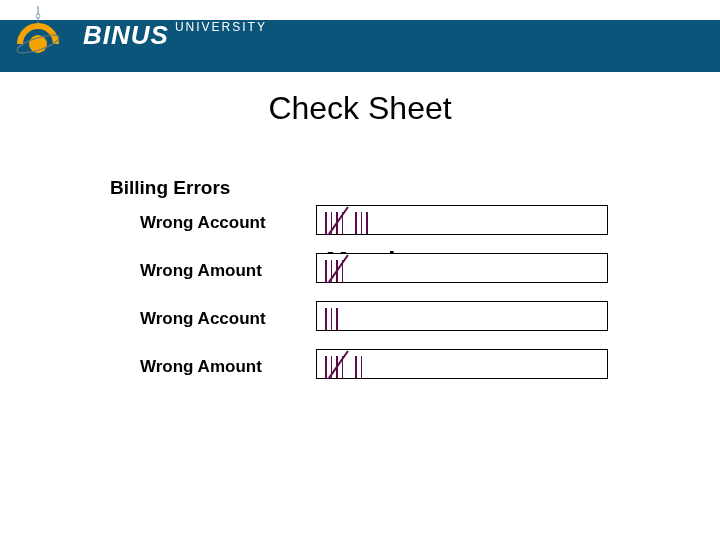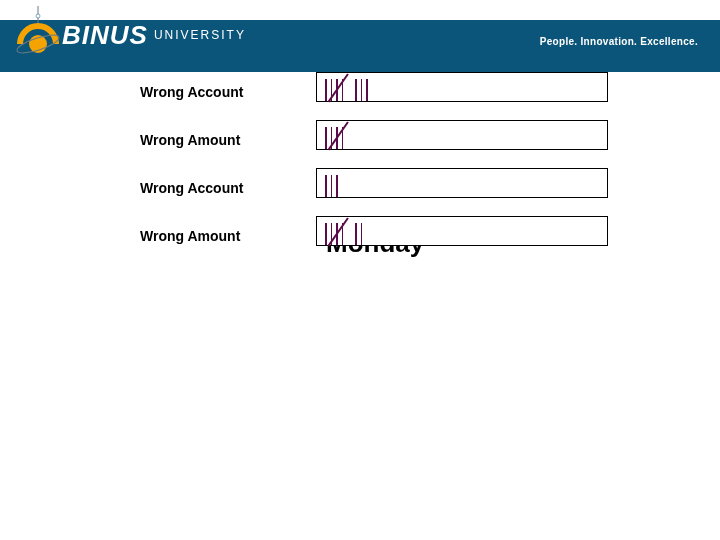--- a/index.html
+++ b/index.html
@@ -1,31 +1,31 @@
 <!DOCTYPE html>
 <html><head>
 <meta charset="utf-8">
 <style>
   html,body{margin:0;padding:0;width:720px;height:540px;background:#fff;font-family:Arial,Helvetica,sans-serif;color:#000;}
   .header{position:relative;height:72px;background:#fff;}
   .header-band{position:absolute;left:0;right:0;top:20px;height:52px;background:#0a5579;}
   .header-tagline{position:absolute;right:22px;top:36px;color:#fff;font-size:10px;font-weight:bold;letter-spacing:0.3px;}
   .logo{position:absolute;left:14px;top:4px;height:62px;display:flex;align-items:center;}
   .logo-mark{position:relative;width:48px;height:62px;}
-  .logo-text{display:flex;align-items:center;margin-left:0;}
+  .logo-text{display:flex;align-items:flex-start;margin-left:21px;}
   .binus{font-family:Arial,sans-serif;font-weight:900;font-style:italic;font-size:26px;color:#fff;letter-spacing:1px;}
   .univ{font-family:Arial,sans-serif;font-size:12px;color:#fff;letter-spacing:2px;margin-left:6px;font-weight:300;}
   .slide{position:relative;padding:0;}
   .title{font-size:32px;font-weight:400;text-align:center;margin-top:18px;margin-bottom:8px;}
   .content{margin-left:110px;margin-right:60px;}
   .day-header{font-size:26px;font-weight:bold;position:absolute;left:326px;top:156px;}
   .cat{font-size:19px;font-weight:bold;margin-top:34px;margin-bottom:6px;}
   .cat.first{margin-top:50px;}
   .row{display:flex;align-items:flex-end;margin-bottom:18px;}
-  .sub{font-size:14px;font-weight:bold;margin-left:30px;width:176px;padding-bottom:2px;}
+  .sub{font-size:17px;font-weight:bold;margin-left:30px;width:176px;padding-bottom:2px;}
   .tallybox{border:1.5px solid #000;width:290px;height:28px;position:relative;background:#fff;}
   .tally{display:flex;align-items:flex-end;height:100%;padding-left:8px;gap:12px;}
   .tally-group{display:flex;gap:4px;position:relative;height:24px;align-items:flex-end;margin-top:2px;}
   .tick{width:1.5px;height:22px;background:#5a0b4a;display:inline-block;}
   .strike{position:absolute;width:34px;height:1.5px;background:#5a0b4a;transform:rotate(-55deg);left:-4px;top:10px;transform-origin:center;}
 </style>
 </head>
 <body>
 
 <div class="header">
@@ -38,26 +38,27 @@
         <path d="M6 40 A18 18 0 0 1 42 40" fill="none" stroke="#f4a300" stroke-width="6"></path>
         <circle cx="24" cy="40" r="9" fill="#f4a300"></circle>
         <ellipse cx="24" cy="40" rx="22" ry="6" fill="none" stroke="#6c7a84" stroke-width="1" transform="rotate(-18 24 40)"></ellipse>
       </svg>
     </div>
     <div class="logo-text">
       <span class="binus">BINUS</span>
       <span class="univ">UNIVERSITY</span>
     </div>
   </div>
-  <div class="header-tagline">People. Innovation. Excellence.</div>
 </div>
 
 <div class="slide">
+  <div class="title">Check Sheet</div>
   <div class="day-header">Monday</div>
   <div class="content" id="content">
+      <div class="cat first">Billing Errors</div>
       <div class="row">
         <div class="sub">Wrong Account</div>
         <div class="tallybox">
           <div class="tally">
             <span class="tally-group">
               <span class="tick"></span>
               <span class="tick"></span>
               <span class="tick"></span>
               <span class="tick"></span>
               <span class="strike"></span>

